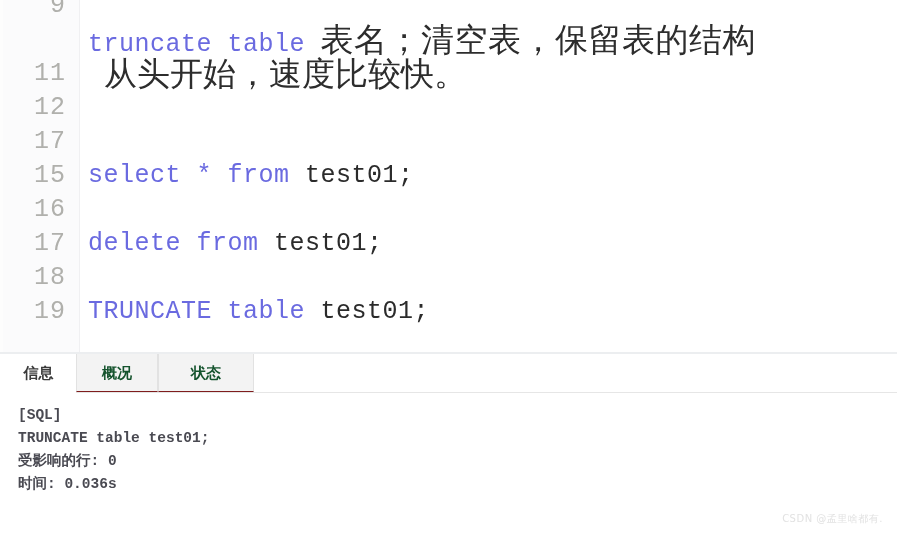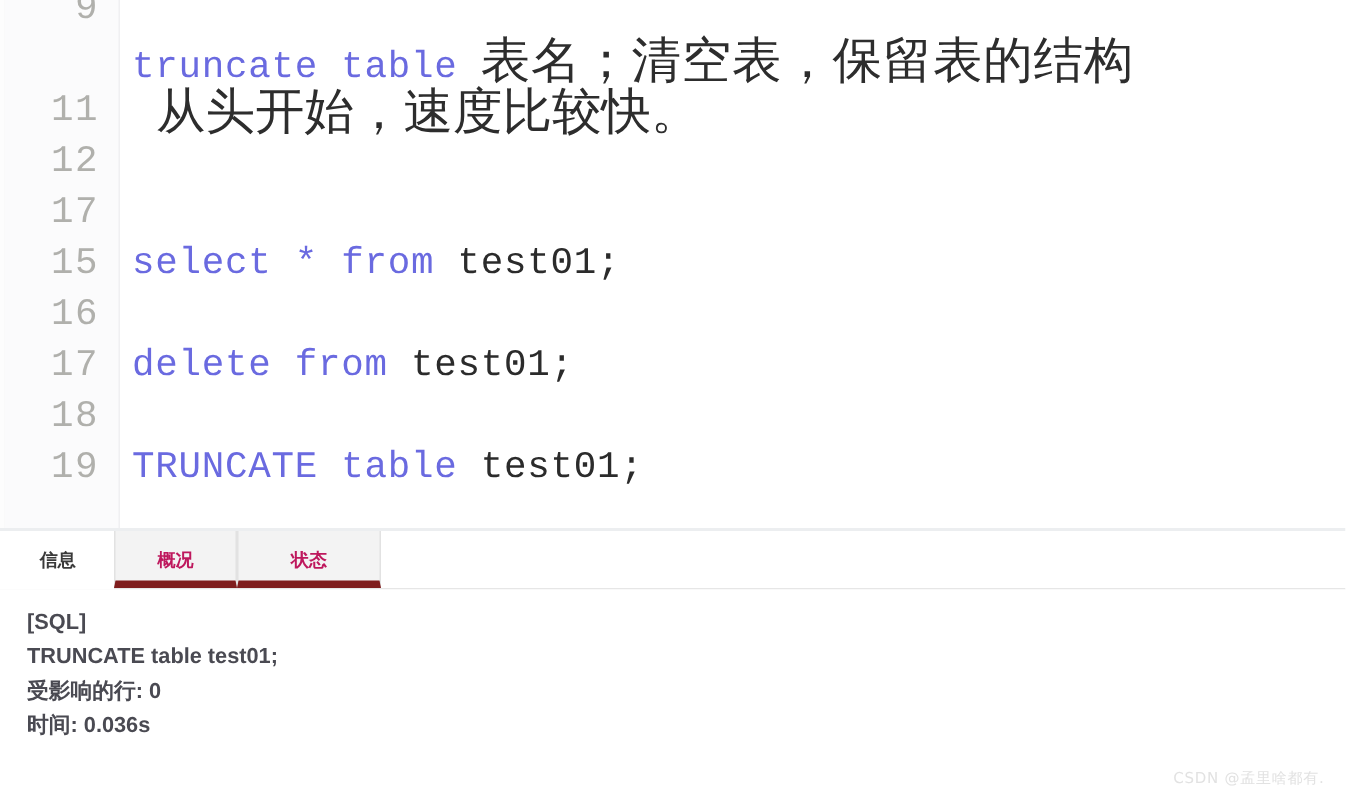--- a/index.html
+++ b/index.html
@@ -122,37 +122,37 @@
     top: 0;
     width: 243px;
     height: 38px;
     background: #f0f0f0;
   }
   .tab {
     position: absolute;
     top: 0;
     height: 38px;
     line-height: 38px;
-    font-size: 12px;
+    font-size: 15px;
     font-family: Liberation Sans, sans-serif;
     font-weight: bold;
     color: #3a3a3a;
     text-align: center;
     box-sizing: border-box;
   }
   .tab.active {
     background: #ffffff;
     border-left: 1px solid #ffffff;
   }
   .tab.inactive {
     background: #f3f3f3;
     border-left: 1px solid #e2e2e2;
     border-right: 1px solid #e2e2e2;
-    border-bottom: 5px solid #7f1d1d;
-    color: #be185d;
+    border-bottom: 1px solid #7f1d1d;
+    color: #14532d;
   }
   #tab-0 { left: 0px;   width: 76px; }
   #tab-1 { left: 76px;  width: 82px; }
   #tab-2 { left: 158px; width: 96px; }
 
   .tabbar-underline {
     position: absolute;
     left: 0;
     top: 392px;
     width: 897px;
@@ -176,21 +176,21 @@
     width: 897px;
     height: 145px;
     background: #ffffff;
   }
   .result-lines {
     position: absolute;
     left: 18px;
     top: 11px;
   }
   .result-line {
-    font-family: Liberation Sans, sans-serif;
+    font-family: Liberation Mono, monospace;
     font-size: 14.5px;
     line-height: 23px;
     color: #4a4a52;
     white-space: nowrap;
     font-weight: bold;
   }
 
   
   .watermark {
     position: absolute;

